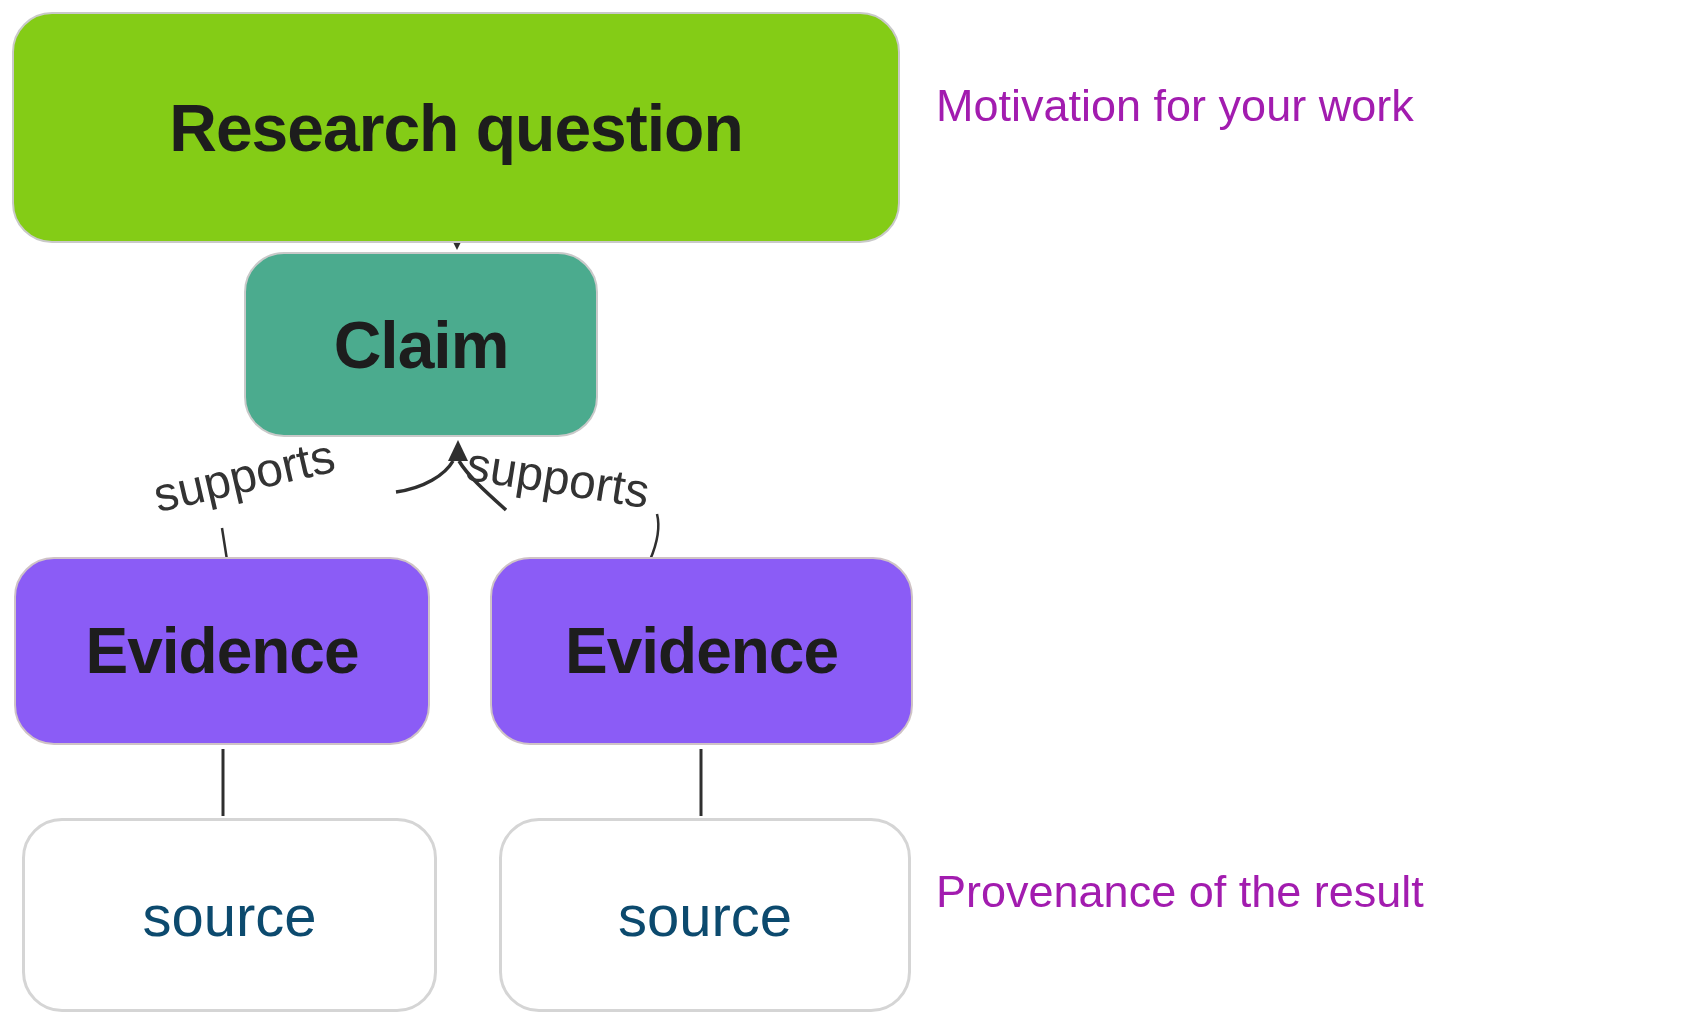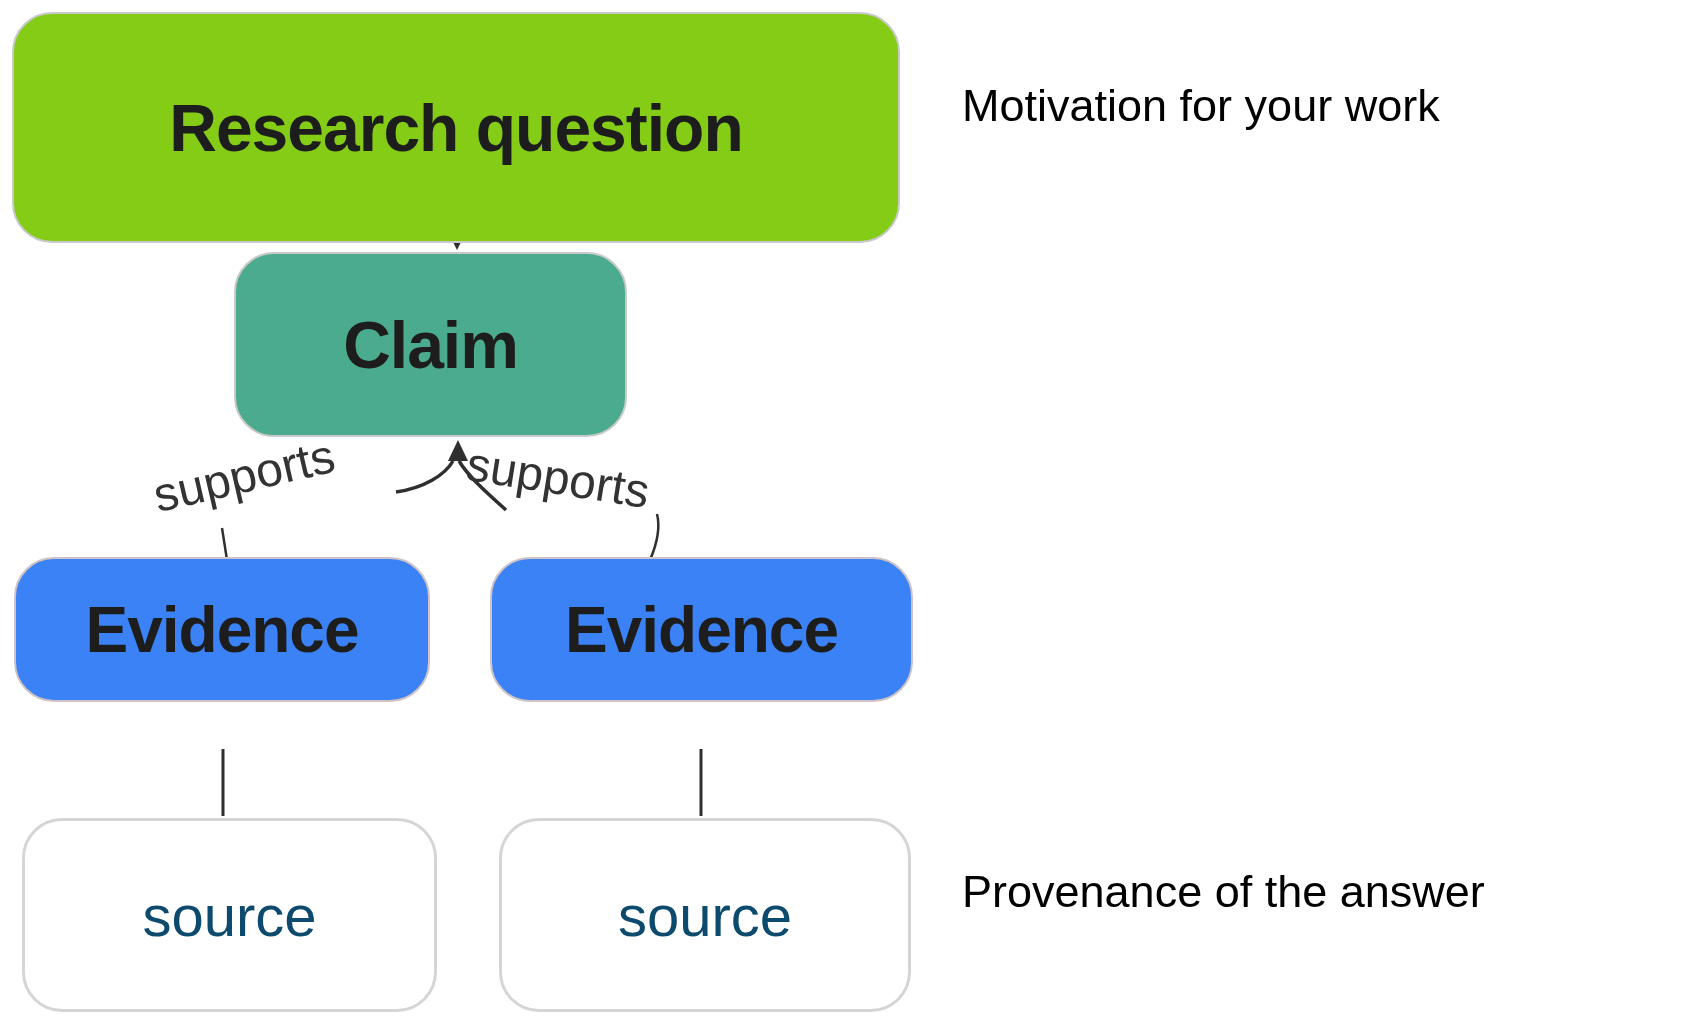--- a/index.html
+++ b/index.html
@@ -17,40 +17,40 @@
     box-sizing:border-box;
     color:#1d1d1d;
     text-align:center;
   }
   .node.big{font-weight:700;font-size:66px;letter-spacing:-1px;}
   .node.yellow{
     left:12px;top:12px;width:888px;height:231px;
     background:#84cc16;border:2px solid #c9c9c9;
   }
   .node.teal{
-    left:234px;top:252px;width:393px;height:185px;
+    left:244px;top:252px;width:354px;height:185px;
     background:#4BAB8E;border:2px solid #c9c9c9;
   }
   .node.pink{
-    top:557px;height:145px;
-    background:#3b82f6;border:2px solid #cfc3c6;
+    top:557px;height:188px;
+    background:#8b5cf6;border:2px solid #cfc3c6;
     font-weight:700;font-size:64px;letter-spacing:-1px;justify-content:center;
   }
   .node.pink.left{left:14px;width:416px;}
   .node.pink.right{left:490px;width:423px;}
   .node.source{
     top:818px;height:194px;
     background:#ffffff;border:3px solid #d5d5d5;
     font-weight:400;font-size:58px;color:#0c4a6e;letter-spacing:0px;
   }
   .node.source.left{left:22px;width:415px;}
   .node.source.right{left:499px;width:412px;}
   .annotation{
-    position:absolute;left:962px;
-    font-size:45px;color:#000000;font-weight:400;
+    position:absolute;left:936px;
+    font-size:45px;color:#a21caf;font-weight:400;
     white-space:nowrap;
   }
   .ann-1{top:80px;}
   .ann-2{top:320px;}
   .ann-3{top:588px;}
   .ann-4{top:866px;}
   .edge-label{
     position:absolute;
     font-size:48px;color:#333333;
     white-space:nowrap;
@@ -107,15 +107,15 @@
   </div>
 
   <div class="node source right">
     <span>source</span>
   </div>
 
   <div class="edge-label left">supports</div>
   <div class="edge-label right">supports</div>
 
   <div class="annotation ann-1">Motivation for your work</div>
-  <div class="annotation ann-4">Provenance of the answer</div>
+  <div class="annotation ann-4">Provenance of the result</div>
 
 </div>
 
 </body></html>

